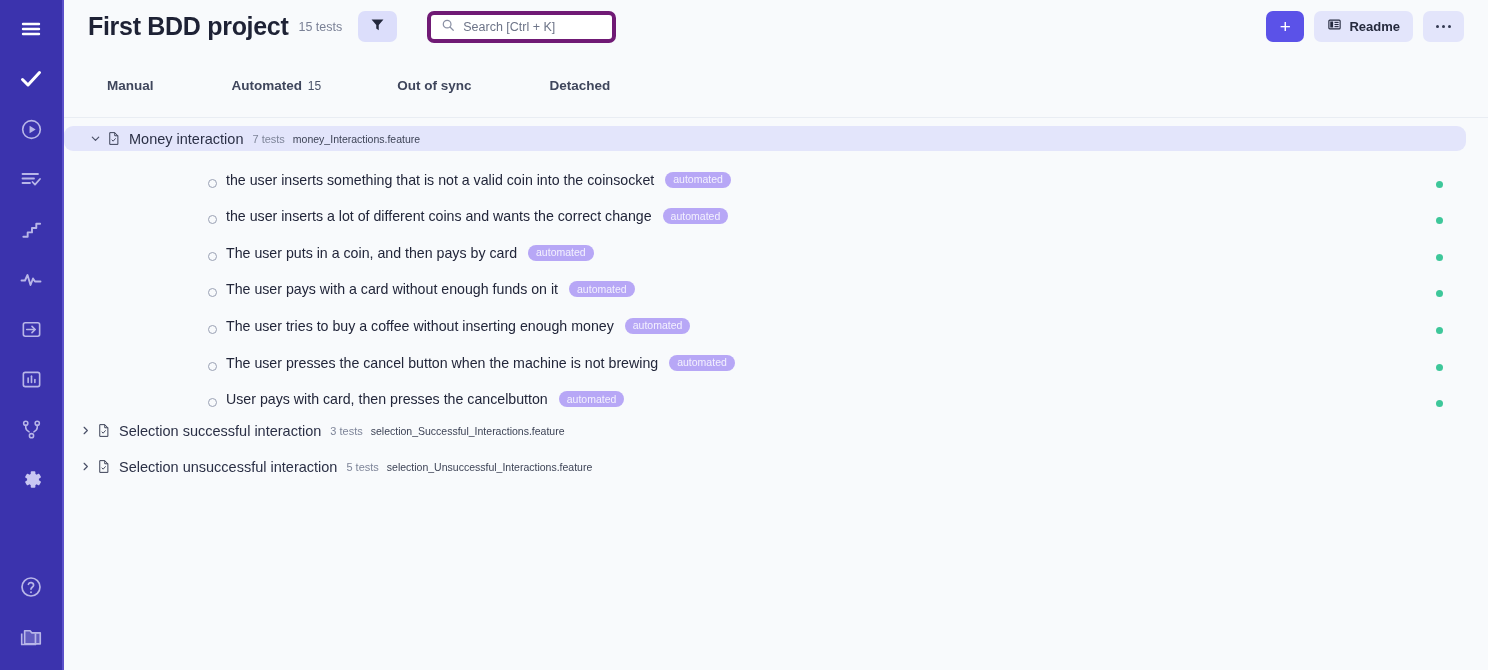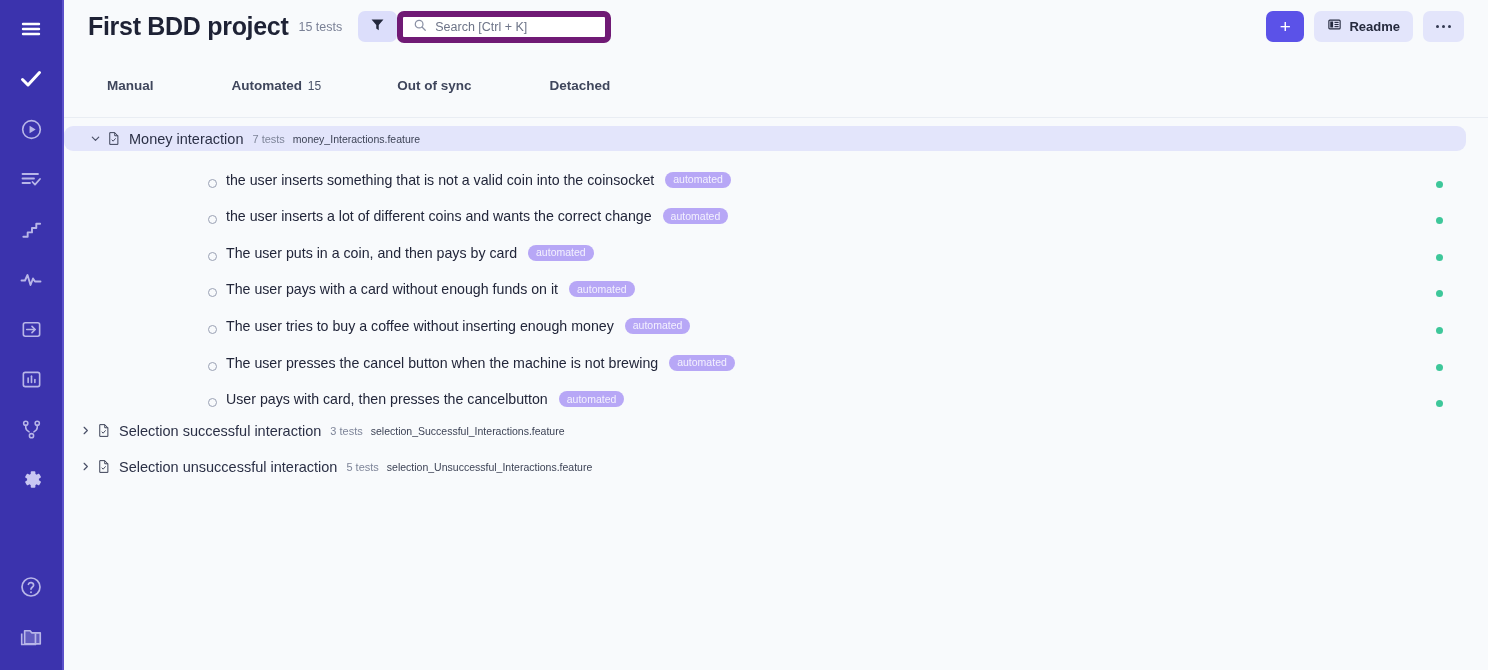--- a/index.html
+++ b/index.html
@@ -78,24 +78,24 @@
     height: 31px;
     border-radius: 7px;
     background: #dcdefb;
     display: flex;
     align-items: center;
     justify-content: center;
     cursor: pointer;
     flex: 0 0 auto;
   }
   .search-box {
-    margin-left: 0;
-    width: 214px;
+    margin-left: 30px;
+    width: 189px;
     height: 32px;
-    border: 6px solid #701a75;
+    border: 4px solid #701a75;
     background: #ffffff;
     border-radius: 7px;
     display: flex;
     align-items: center;
     padding: 0 10px;
     flex: 0 0 auto;
   }
   .search-text {
     font-size: 12.5px;
     color: #6d7488;

